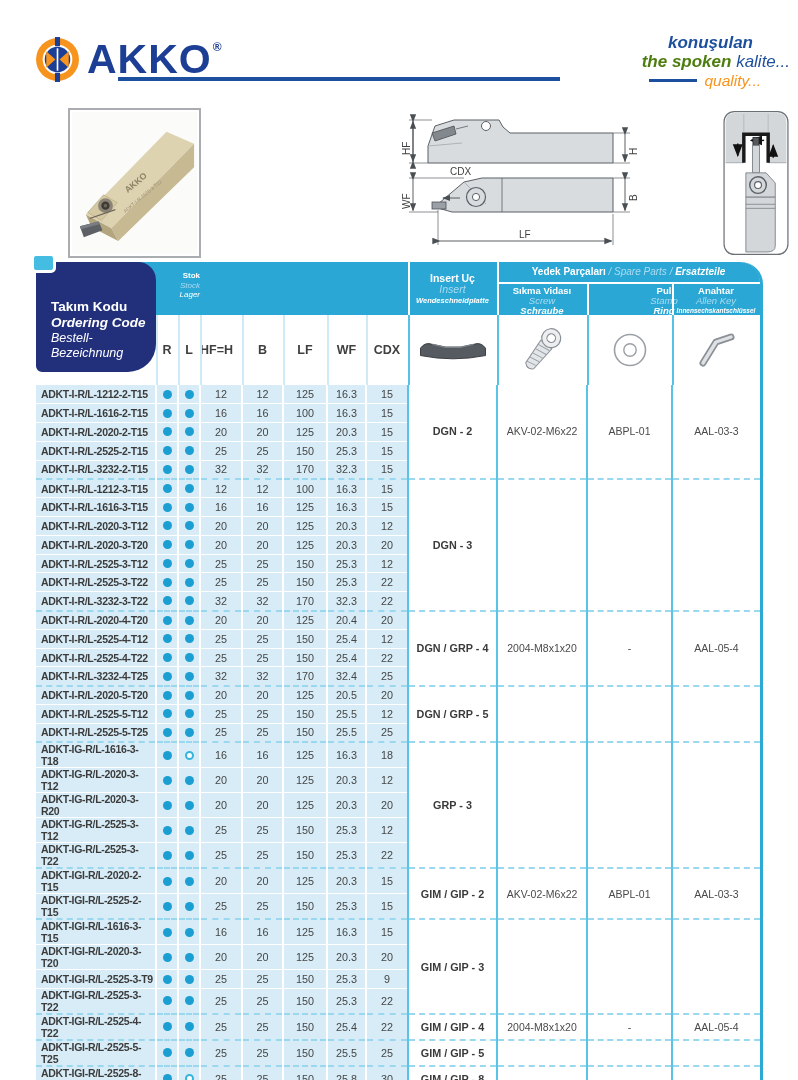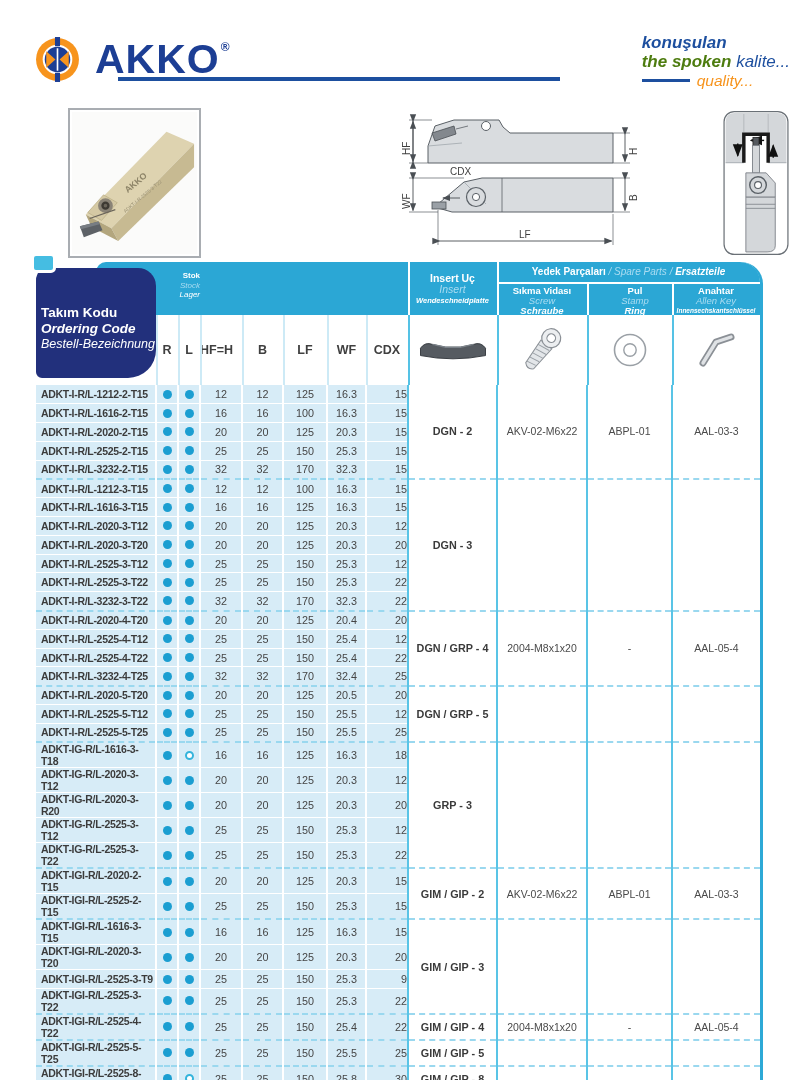--- a/index.html
+++ b/index.html
@@ -1,24 +1,24 @@
 <!DOCTYPE html>
 <html><head>
 <meta charset="utf-8">
 <style>
   * { margin:0; padding:0; box-sizing:border-box; }
   body { background:#ffffff; font-family:"Liberation Sans", sans-serif; }
   .page { position:relative; width:798px; height:1080px; background:#fff; overflow:hidden; }
 
   
-  .brand { position:absolute; left:34px; top:36px; display:flex; align-items:center;gap:8px; }
+  .brand { position:absolute; left:34px; top:36px; display:flex; align-items:center; }
   .brand-text { font-size:41px; font-weight:bold; color:#1c3e94; letter-spacing:1px; line-height:1; margin-left:6px; }
   .brand-reg { font-size:12px; font-weight:bold; color:#1c3e94; vertical-align:22px; margin-left:1px; }
   .brand-rule { position:absolute; left:118px; top:77px; width:442px; height:4px; background:#1d4f9f; }
-  .slogan { position:absolute; right:8px; top:33px; line-height:19px; }
+  .slogan { position:absolute; right:8px; top:33px; text-align:right; line-height:19px; }
   .slogan .l1 { color:#1d4f9f; font-weight:bold; font-style:italic; font-size:17px; padding-right:37px; }
   .slogan .l2 { font-size:17px; font-style:italic; }
   .slogan .l2 .or { color:#4d7c0f; font-weight:bold;font-style:italic; }
   .slogan .l2 .bl { color:#1d4f9f; }
   .slogan .l3 { color:#f7941d; font-style:italic; font-size:15.5px; padding-right:29px; }
   .slogan .dash { display:inline-block; width:48px; height:3.5px; background:#1d4f9f; vertical-align:4px; margin-right:7px; }
 
   
   .photo-frame { position:absolute; left:68px; top:108px; width:133px; height:150px; border:2px solid #a9adb2; background:#fff; padding:2px; }
   .mid-drawing { position:absolute; left:402px; top:112px; }
@@ -34,37 +34,37 @@
   .h-de { font-style:italic; color:#ffffff; }
   .stock-head { position:absolute; left:120px; width:44px; top:9px; text-align:right; font-size:8px; line-height:9.5px; }
   .dims-head { position:absolute; left:164px; width:200px; top:12px; text-align:right; font-size:10px; line-height:11.5px; }
   .insert-head { position:absolute; left:372px; width:89px; top:11px; text-align:center; font-size:10.5px; line-height:11px; }
   .insert-head .h-de { font-size:7.5px; font-weight:bold; }
   .spare-band { position:absolute; left:461px; right:0; top:0; height:20px; text-align:center; font-size:10px; line-height:20px; }
   .sub-head { position:absolute; top:24px; height:29px; text-align:center; font-size:9.5px; line-height:10px; }
   .sub-head .h-de { font-weight:bold; }
   .sub-head.key .h-de { font-size:6.5px; }
   .wline { position:absolute; background:#ffffff; }
-  .code-box { position:absolute; left:0; top:0; width:120px; height:110px; background:#22307c; border-radius:12px 18px 28px 6px; color:#fff; padding:37px 0 0 5px; z-index:3;margin-top:6px; }
+  .code-box { position:absolute; left:0; top:0; width:120px; height:110px; background:#22307c; border-radius:12px 18px 28px 6px; color:#fff; padding:37px 0 0 15px; z-index:3; }
   .code-box .t1 { font-weight:bold; font-size:13.5px; line-height:16px; }
   .code-box .t2 { font-weight:bold; font-style:italic; font-size:13.5px; line-height:16px; }
   .code-box .t3 { font-style:italic; font-size:12.5px; line-height:15px; }
   .corner-tab { position:absolute; left:-5px; top:-9px; width:25px; height:20px; background:#45bde2; border:3px solid #ffffff; border-radius:5px; z-index:4; }
   .col-label { position:absolute; top:53px; height:70px; display:flex; align-items:center; justify-content:center; font-weight:bold; color:#3f3f3f; font-size:12.5px; }
   .lb-line { position:absolute; top:53px; height:70px; width:2px; background:#cdeaf6; }
   .rt-line { position:absolute; top:53px; height:70px; width:2px; background:#55c2e5; }
   .icon-cell { position:absolute; top:53px; height:70px; display:flex; align-items:center; justify-content:center; }
 
   table.body { border-collapse:collapse; table-layout:fixed; width:724px; }
   table.body tr { height:18.8px; }
   td.left { background:#d7ecf7; border-right:2px solid #ffffff; border-bottom:1px solid #ffffff; padding:0; }
   td.code { text-align:left; padding-left:5px; font-weight:bold; font-size:10.5px; letter-spacing:-0.3px; color:#3b3b3b; }
   td.num { text-align:center; font-size:10.8px; color:#454545; }
   td.dot-cell { text-align:center; line-height:0; }
-  td.last-left { border-right:none;text-align:right; }
+  td.last-left { border-right:none; }
   td.right { background:#ffffff; border-left:2px solid #59c4e6; text-align:center; font-size:10.5px; color:#4a4a4a; padding:0; }
   td.insert-name { font-weight:bold; color:#3a3a3a; font-size:10.8px; }
   tr.group-end td.left { border-bottom:2px dashed #9ad8ef; }
   td.right.group-end { border-bottom:2px dashed #9ad8ef; }
   table.body tr:last-child td { border-bottom:none; }
   .dot { display:inline-block; width:9px; height:9px; border-radius:50%; }
   .dot.filled { background:#1b9ed1; }
   .dot.hollow { width:9px; height:9px; background:#fff; border:2px solid #35b4dc; }
 </style>
 </head>
@@ -216,21 +216,21 @@
 
       <div class="spare-band">
         <span class="h-tr">Yedek Parçaları</span><span class="h-en"> / </span><span class="h-en">Spare Parts</span><span class="h-en"> / </span><span class="h-de" style="font-weight:bold">Ersatzteile</span>
       </div>
 
       <div class="sub-head" style="left:461px;width:90px;">
         <div class="h-tr">Sıkma Vidası</div>
         <div class="h-en">Screw</div>
         <div class="h-de">Schraube</div>
       </div>
-      <div class="sub-head" style="left:546px;width:106px;">
+      <div class="sub-head" style="left:575px;width:106px;">
         <div class="h-tr">Pul</div>
         <div class="h-en">Stamp</div>
         <div class="h-de">Ring</div>
       </div>
       <div class="sub-head key" style="left:636px;width:88px;">
         <div class="h-tr">Anahtar</div>
         <div class="h-en">Allen Key</div>
         <div class="h-de">Innensechskantschlüssel</div>
       </div>
 

